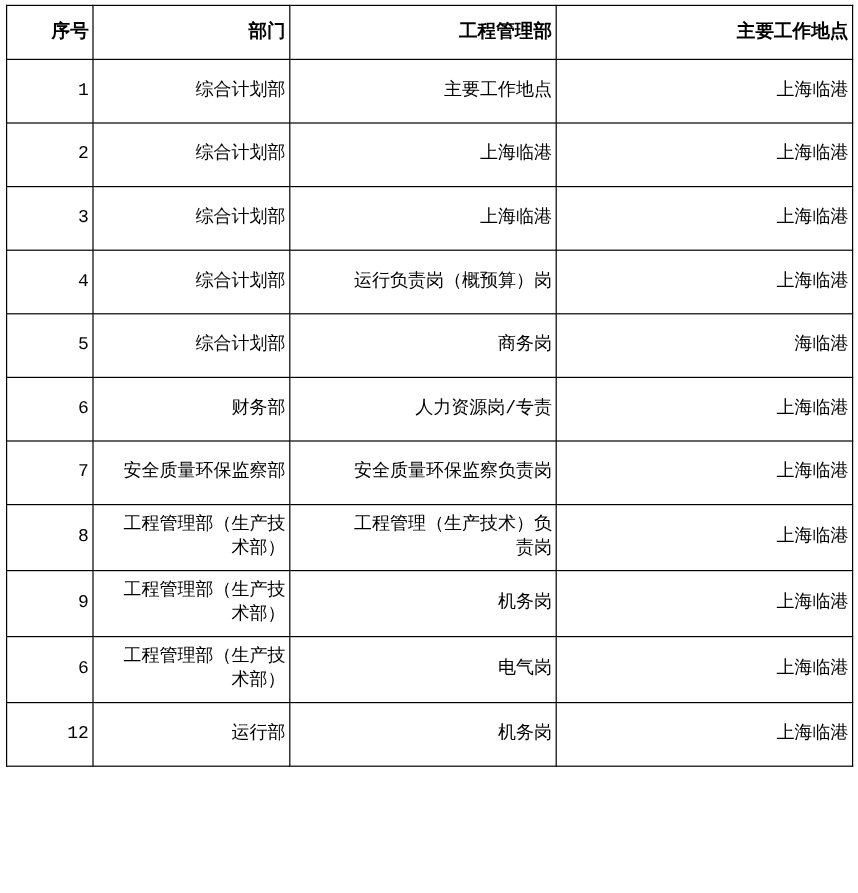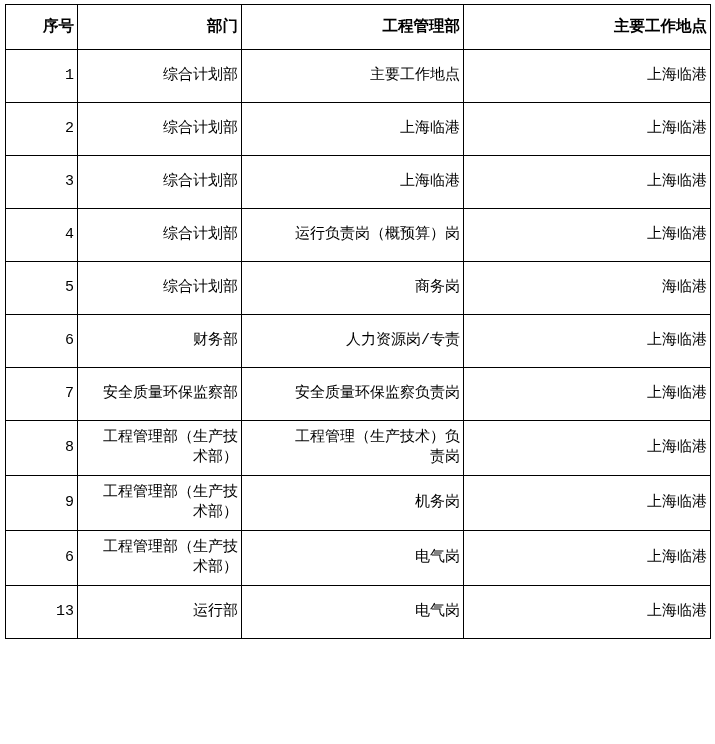--- a/index.html
+++ b/index.html
@@ -175,24 +175,24 @@
         <td>
             <span class="cellwrap">工程管理部（生产技
 术部）</span>
           </td>
         <td>
             <span class="cellwrap">电气岗</span>
           </td>
         <td>上海临港</td>
       </tr>
       <tr>
-        <td>13</td>
+        <td>12</td>
         <td>
             <span class="cellwrap">运行部</span>
           </td>
         <td>
-            <span class="cellwrap">电气岗</span>
+            <span class="cellwrap">机务岗</span>
           </td>
         <td>上海临港</td>
       </tr>
     </tbody>
   </table>
 </div>
 
 </body></html>

